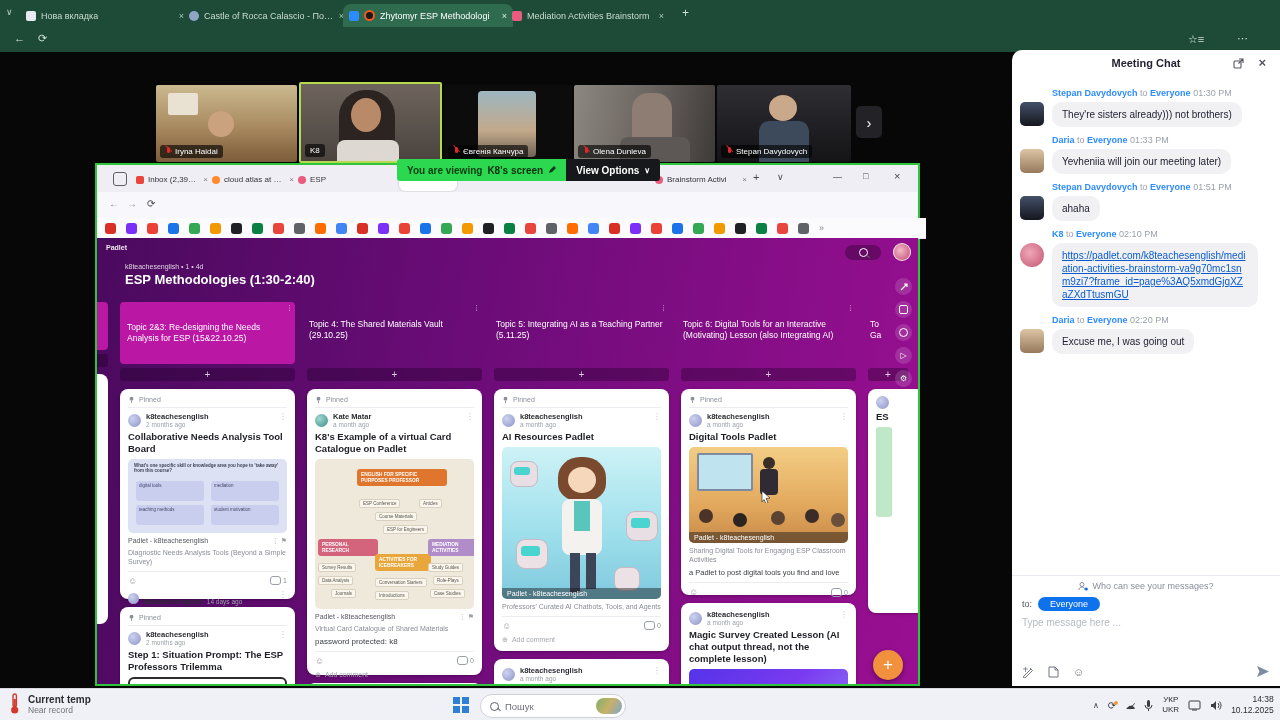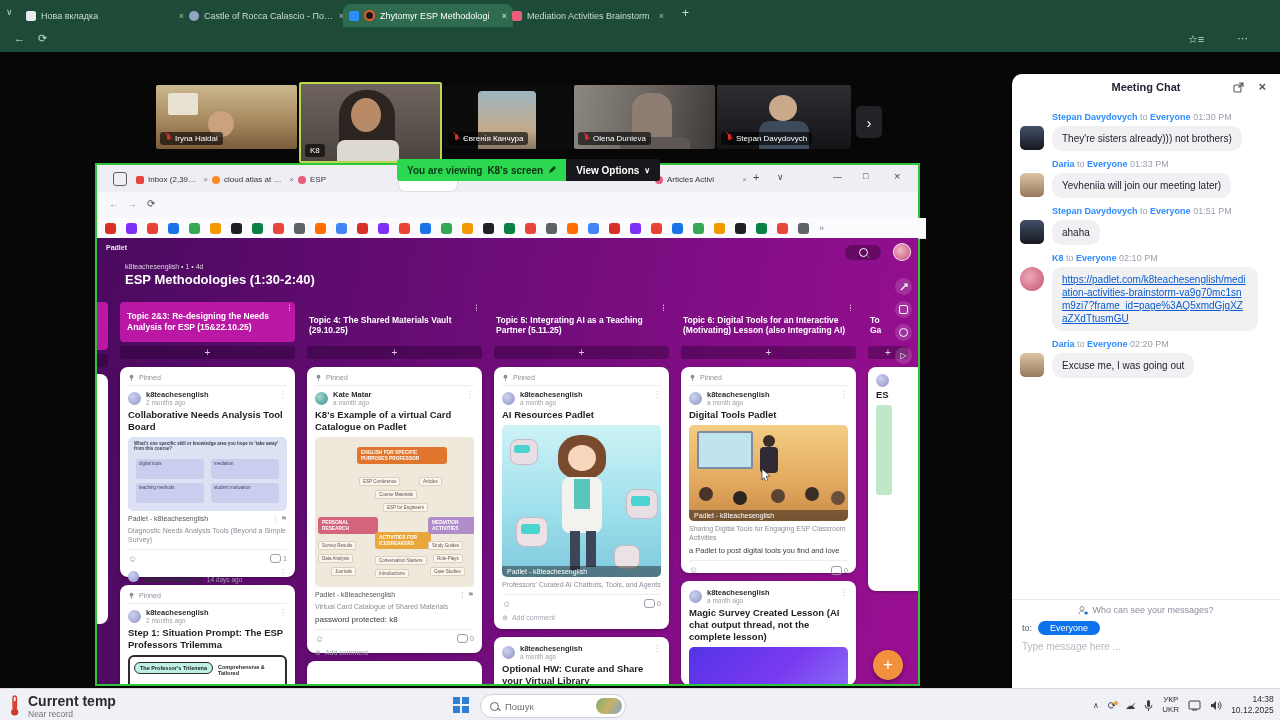--- a/index.html
+++ b/index.html
@@ -17,21 +17,21 @@
   .etab .tx{margin-left:auto;color:#a9c4b2;font-size:9px;}
   .etab.active .tx{color:#dfeee5;}
   .fav{width:10px;height:10px;border-radius:2px;flex:0 0 auto;}
   .eurl{left:0;top:27px;width:1280px;height:25px;background:#1d4b37;}
   .epill{left:58px;top:30px;width:1122px;height:19px;background:#2a5c45;border-radius:10px;
          color:#e8f3ec;font-size:9px;display:flex;align-items:center;padding:0 8px;gap:6px;}
   .eico{color:#cfe3d6;font-size:11px;}
 
   
   .zbg{left:0;top:52px;width:1280px;height:636px;background:#070707;}
-  .vtile{top:85px;height:64px;border-radius:2px;overflow:hidden;background:#222;}
+  .vtile{top:85px;height:77px;border-radius:2px;overflow:hidden;background:#222;}
   .vname{position:absolute;left:4px;bottom:4px;background:rgba(0,0,0,.62);color:#fff;
          font-size:8px;padding:2px 5px;border-radius:3px;display:flex;align-items:center;gap:3px;}
   .micoff{width:7px;height:9px;position:relative;flex:0 0 auto;}
   .micoff i{position:absolute;left:2px;top:0;width:3px;height:6px;background:#e02828;border-radius:2px;}
   .micoff b{position:absolute;left:-1px;top:1px;width:9px;height:1.4px;background:#e02828;transform:rotate(45deg);}
   .nextbtn{left:856px;top:106px;width:26px;height:32px;background:#232327;color:#fff;border-radius:5px;
            display:flex;align-items:center;justify-content:center;font-size:15px;}
 
   
   .share{left:95px;top:163px;width:825px;height:523px;border:2px solid #2fc53a;box-sizing:border-box;background:#efeef4;}
@@ -47,21 +47,21 @@
   .bm:nth-child(12n+3){background:#ea4335;}.bm:nth-child(12n+4){background:#1a73e8;}
   .bm:nth-child(12n+5){background:#34a853;}.bm:nth-child(12n+6){background:#f29900;}
   .bm:nth-child(12n+7){background:#202124;}.bm:nth-child(12n+8){background:#0b8043;}
   .bm:nth-child(12n+9){background:#e8453c;}.bm:nth-child(12n+10){background:#5f6368;}
   .bm:nth-child(12n+11){background:#ff6d01;}.bm:nth-child(12n+12){background:#4285f4;}
 
   
   .padlet{left:0;top:73px;width:821px;height:446px;overflow:hidden;
           background:linear-gradient(100deg,#4a0a5e 0%,#6d0c79 45%,#9a0f92 100%);}
   .pcol{top:64px;width:175px;bottom:0;position:absolute;}
-  .colhead{height:40px;display:flex;align-items:flex-end;position:relative;color:#fff;font-weight:bold;font-size:8.5px;line-height:1.25;}
+  .colhead{height:62px;display:flex;align-items:center;position:relative;color:#fff;font-weight:normal;font-size:8.5px;line-height:1.25;}
   .colhead .dots{position:absolute;right:2px;top:2px;font-size:7px;color:rgba(255,255,255,.8);}
   .hl{background:#bb17a5;border-radius:4px;padding:5px 7px;box-sizing:border-box;width:100%;height:100%;display:flex;align-items:center;}
   .plusbar{margin-top:4px;height:13px;border-radius:3px;background:rgba(25,0,35,.35);color:rgba(255,255,255,.8);
            display:flex;align-items:center;justify-content:center;font-size:10px;}
   .card{background:#fff;border-radius:8px;margin-top:8px;padding:7px 8px;box-shadow:0 1px 3px rgba(0,0,0,.3);position:relative;}
   .prow{display:flex;align-items:center;gap:4px;color:#8a8f98;font-size:7px;border-bottom:1px solid #ededf1;padding-bottom:4px;margin-bottom:4px;}
   .arow{display:flex;align-items:center;gap:5px;margin-bottom:3px;position:relative;}
   .cav{width:13px;height:13px;border-radius:50%;background:radial-gradient(circle at 35% 35%,#cdd2ee,#8d93c9);flex:0 0 auto;}
   .cname{font-size:7.5px;font-weight:bold;color:#2b2c31;}
   .ctime{font-size:6.5px;color:#9ba0a8;}
@@ -81,40 +81,40 @@
   .mmh{position:absolute;color:#fff;font-weight:bold;font-size:4.8px;line-height:1.2;border-radius:3px;padding:3px 4px;text-align:left;}
 
   .railbtn{width:17px;height:17px;border-radius:50%;background:rgba(255,255,255,.14);color:#fff;display:flex;align-items:center;justify-content:center;font-size:8px;margin-bottom:6px;}
   .fab{width:30px;height:30px;border-radius:50%;background:#f2913d;color:#fff;font-size:17px;display:flex;align-items:center;justify-content:center;box-shadow:0 2px 5px rgba(0,0,0,.4);}
 
   .banner{left:397px;top:159px;height:22px;display:flex;z-index:30;font-weight:bold;}
   .bgreen{background:#2bd84f;color:#093d14;font-size:10px;display:flex;align-items:center;padding:0 10px;gap:5px;border-radius:3px 0 0 3px;}
   .bblack{background:#17181b;color:#fff;font-size:10px;display:flex;align-items:center;padding:0 10px;gap:5px;border-radius:0 3px 3px 0;}
 
   
-  .chat{left:1012px;top:50px;width:268px;height:636px;background:#fff;border-radius:10px 0 0 0;display:flex;flex-direction:column;margin-top:24px;}
+  .chat{left:1012px;top:50px;width:268px;height:636px;background:#fff;border-radius:10px 0 0 0;display:flex;flex-direction:column;}
   .chathead{height:26px;display:flex;align-items:center;justify-content:center;position:relative;font-size:11px;font-weight:bold;color:#232333;}
   .chatbody{flex:1;padding:4px 10px 0 6px;overflow:hidden;}
   .meta{font-size:9px;color:#9aa0ab;margin:8px 0 4px 34px;}
   .meta b{color:#2d8cff;font-weight:bold;}
   .mrow{position:relative;}
   .mav{position:absolute;left:2px;top:0;width:24px;height:24px;border-radius:5px;}
   .mbub{margin-left:34px;display:inline-block;background:#f1f1f4;border-radius:10px;padding:6px 10px;font-size:10px;color:#232333;max-width:186px;line-height:1.3;}
   .mbub.link{color:#0b5cce;text-decoration:underline;word-break:break-all;}
   .chatfoot{border-top:1px solid #e8e8ee;padding:5px 10px 8px;}
   .privacy{display:flex;align-items:center;justify-content:center;gap:4px;color:#8a8f9b;font-size:9px;}
   .toline{display:flex;align-items:center;gap:6px;margin-top:6px;font-size:9px;color:#56575f;}
   .evpill{background:#0e72ed;color:#fff;border-radius:10px;padding:2px 12px;font-size:9px;}
   .typein{margin-top:6px;color:#b6bac2;font-size:10px;height:48px;}
   .ficons{display:flex;align-items:center;gap:14px;color:#6f7480;}
   .send{margin-left:auto;}
 
   
   .taskbar{left:0;top:688px;width:1280px;height:32px;background:#f0f1f6;border-top:1px solid #d8d9e0;}
-  .tbtxt1{font-size:14px;color:#2b2c31;font-weight:bold;}
+  .tbtxt1{font-size:10px;color:#2b2c31;font-weight:bold;}
   .tbtxt2{font-size:8.5px;color:#70727a;}
   .tbi{width:22px;height:22px;border-radius:4px;display:flex;align-items:center;justify-content:center;position:relative;}
   .searchpill{width:132px;height:22px;background:#fff;border:1px solid #d0d1d8;border-radius:12px;display:flex;align-items:center;padding:0 3px 0 9px;gap:6px;font-size:9.5px;color:#6f7077;}
   .mag{width:7px;height:7px;border:1.3px solid #5f6368;border-radius:50%;position:relative;flex:0 0 auto;}
   .mag::after{content:"";position:absolute;width:4px;height:1.3px;background:#5f6368;transform:rotate(45deg);right:-3px;bottom:-1px;}
   .tray{display:flex;align-items:center;gap:9px;color:#3b3c42;font-size:10px;}
   .clock{font-size:8.5px;color:#2b2c31;text-align:right;line-height:1.25;}
   .lang{font-size:8px;color:#2b2c31;text-align:center;line-height:1.2;}
 </style>
 </head>
@@ -239,21 +239,21 @@
         <span class="tx">×</span>
       </div>
       <div class="abs ftab" style="left:196px;width:100px;">
         <span class="fav" style="background:#e85c7e;border-radius:50%;width:8px;height:8px;"></span>
         <span class="ell" style="flex:1;">ESP</span>
       </div>
       <div class="abs" style="left:302px;top:2px;width:58px;height:24px;background:#fff;border-radius:6px;box-shadow:0 0 2px rgba(0,0,0,.25);"></div>
       <span class="abs tx" style="left:541px;top:9px;font-size:8px;color:#7d7f88;">×</span>
       <div class="abs ftab" style="left:553px;width:92px;">
         <span class="fav" style="background:#e85c7e;border-radius:50%;width:8px;height:8px;"></span>
-        <span class="ell" style="flex:1;">Articles Activi</span>
+        <span class="ell" style="flex:1;">Brainstorm Activi</span>
         <span class="tx">×</span>
       </div>
       <span class="abs" style="left:656px;top:6px;font-size:11px;color:#45464c;">+</span>
       <span class="abs" style="left:680px;top:7px;font-size:9px;color:#45464c;">∨</span>
       <span class="abs" style="left:736px;top:7px;font-size:9px;color:#45464c;">—</span>
       <span class="abs" style="left:766px;top:6px;font-size:9px;color:#45464c;">□</span>
       <span class="abs" style="left:797px;top:5px;font-size:11px;color:#45464c;">×</span>
     </div>
 
     <div class="abs furl">

